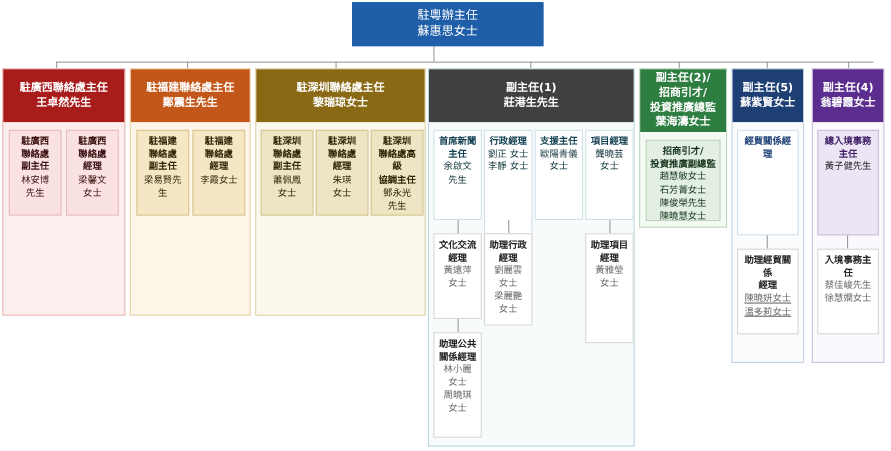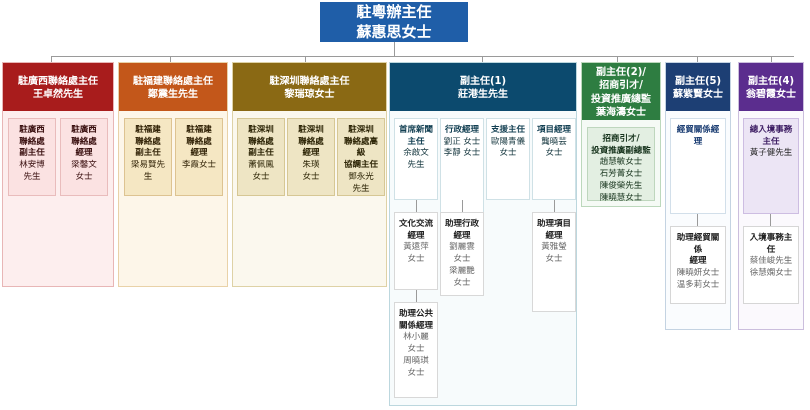--- a/index.html
+++ b/index.html
@@ -28,31 +28,31 @@
     background: #9a9a9a;
   }
   .vline { width: 1px; }
   .hline { height: 1px; }
 
   
   .root-box {
     position: absolute;
     left: 320px;
     top: 2px;
-    width: 148px;
+    width: 174px;
     height: 40px;
     background: #1f5ea8;
     border: 1px solid #1f5ea8;
     color: #ffffff;
     display: flex;
     flex-direction: column;
     align-items: center;
     justify-content: center;
-    font-weight: bold;
-    font-size: 15px;
+    font-weight: normal;
+    font-size: 11px;
     line-height: 1.35;
     box-sizing: border-box;
   }
 
   
   .col {
     position: absolute;
     box-sizing: border-box;
     border: 1px solid #cfcfcf;
   }
@@ -104,21 +104,21 @@
   .c2-head { background: #c3571a; }
   .c2 .sbox { background: #f5e7c3; border-color: #ddc391; color: #35260a; }
 
   
   .c3 { background: #fbf8ee; border-color: #ded2a6; }
   .c3-head { background: #8a6914; }
   .c3 .sbox { background: #eee5c4; border-color: #d6c794; color: #2e2607; }
 
   
   .c4 { background: #f7fbfc; border-color: #bcd7de; }
-  .c4-head { background: #0c4a6e; }
+  .c4-head { background: #404040; }
   .c4 .sbox { background: #ffffff; border-color: #cfe1e6; color: #12343c; }
   .c4 .sbox .title { color: #123f52; }
   .c4 .lvl3 { border-color: #d8d8d8; color: #444; }
   .c4 .lvl3 .title { color: #222; }
   .c4 .lvl3 .person { color: #6a6a6a; }
   .c4 .lvl4 { border-color: #d8d8d8; }
   .c4 .lvl4 .title { color: #222; }
   .c4 .lvl4 .person { color: #6a6a6a; }
 
   
@@ -127,21 +127,21 @@
   .c5 .sbox { background: #e3efe2; border-color: #bed6bd; color: #16331c; }
 
   
   .c6 { background: #fafcfe; border-color: #c4d3e2; }
   .c6-head { background: #1d3f74; }
   .c6 .sbox { background: #ffffff; border-color: #d2dfea; text-align: center; }
   .c6 .sbox .title { color: #1d3f74; }
   .c6 .sbox .person { color: #3a3a3a; }
   .c6 .lvl3 { border-color: #d6d6d6; }
   .c6 .lvl3 .title { color: #222222; }
-  .c6 .lvl3 .person { color: #6a6a6a; }
+  .c6 .lvl3 .person { color: #6a6a6a; text-decoration: underline; }
 
   
   .c7 { background: #fbf9fd; border-color: #cbbedd; }
   .c7-head { background: #5b2d8e; }
   .c7 .sbox { background: #ece5f5; border-color: #cdbde2; }
   .c7 .sbox .title { color: #3d1d63; }
   .c7 .sbox .person { color: #1f1f1f; }
   .c7 .lvl3 { background: #ffffff; border-color: #d6d6d6; }
   .c7 .lvl3 .title { color: #222222; }
   .c7 .lvl3 .person { color: #6a6a6a; }

